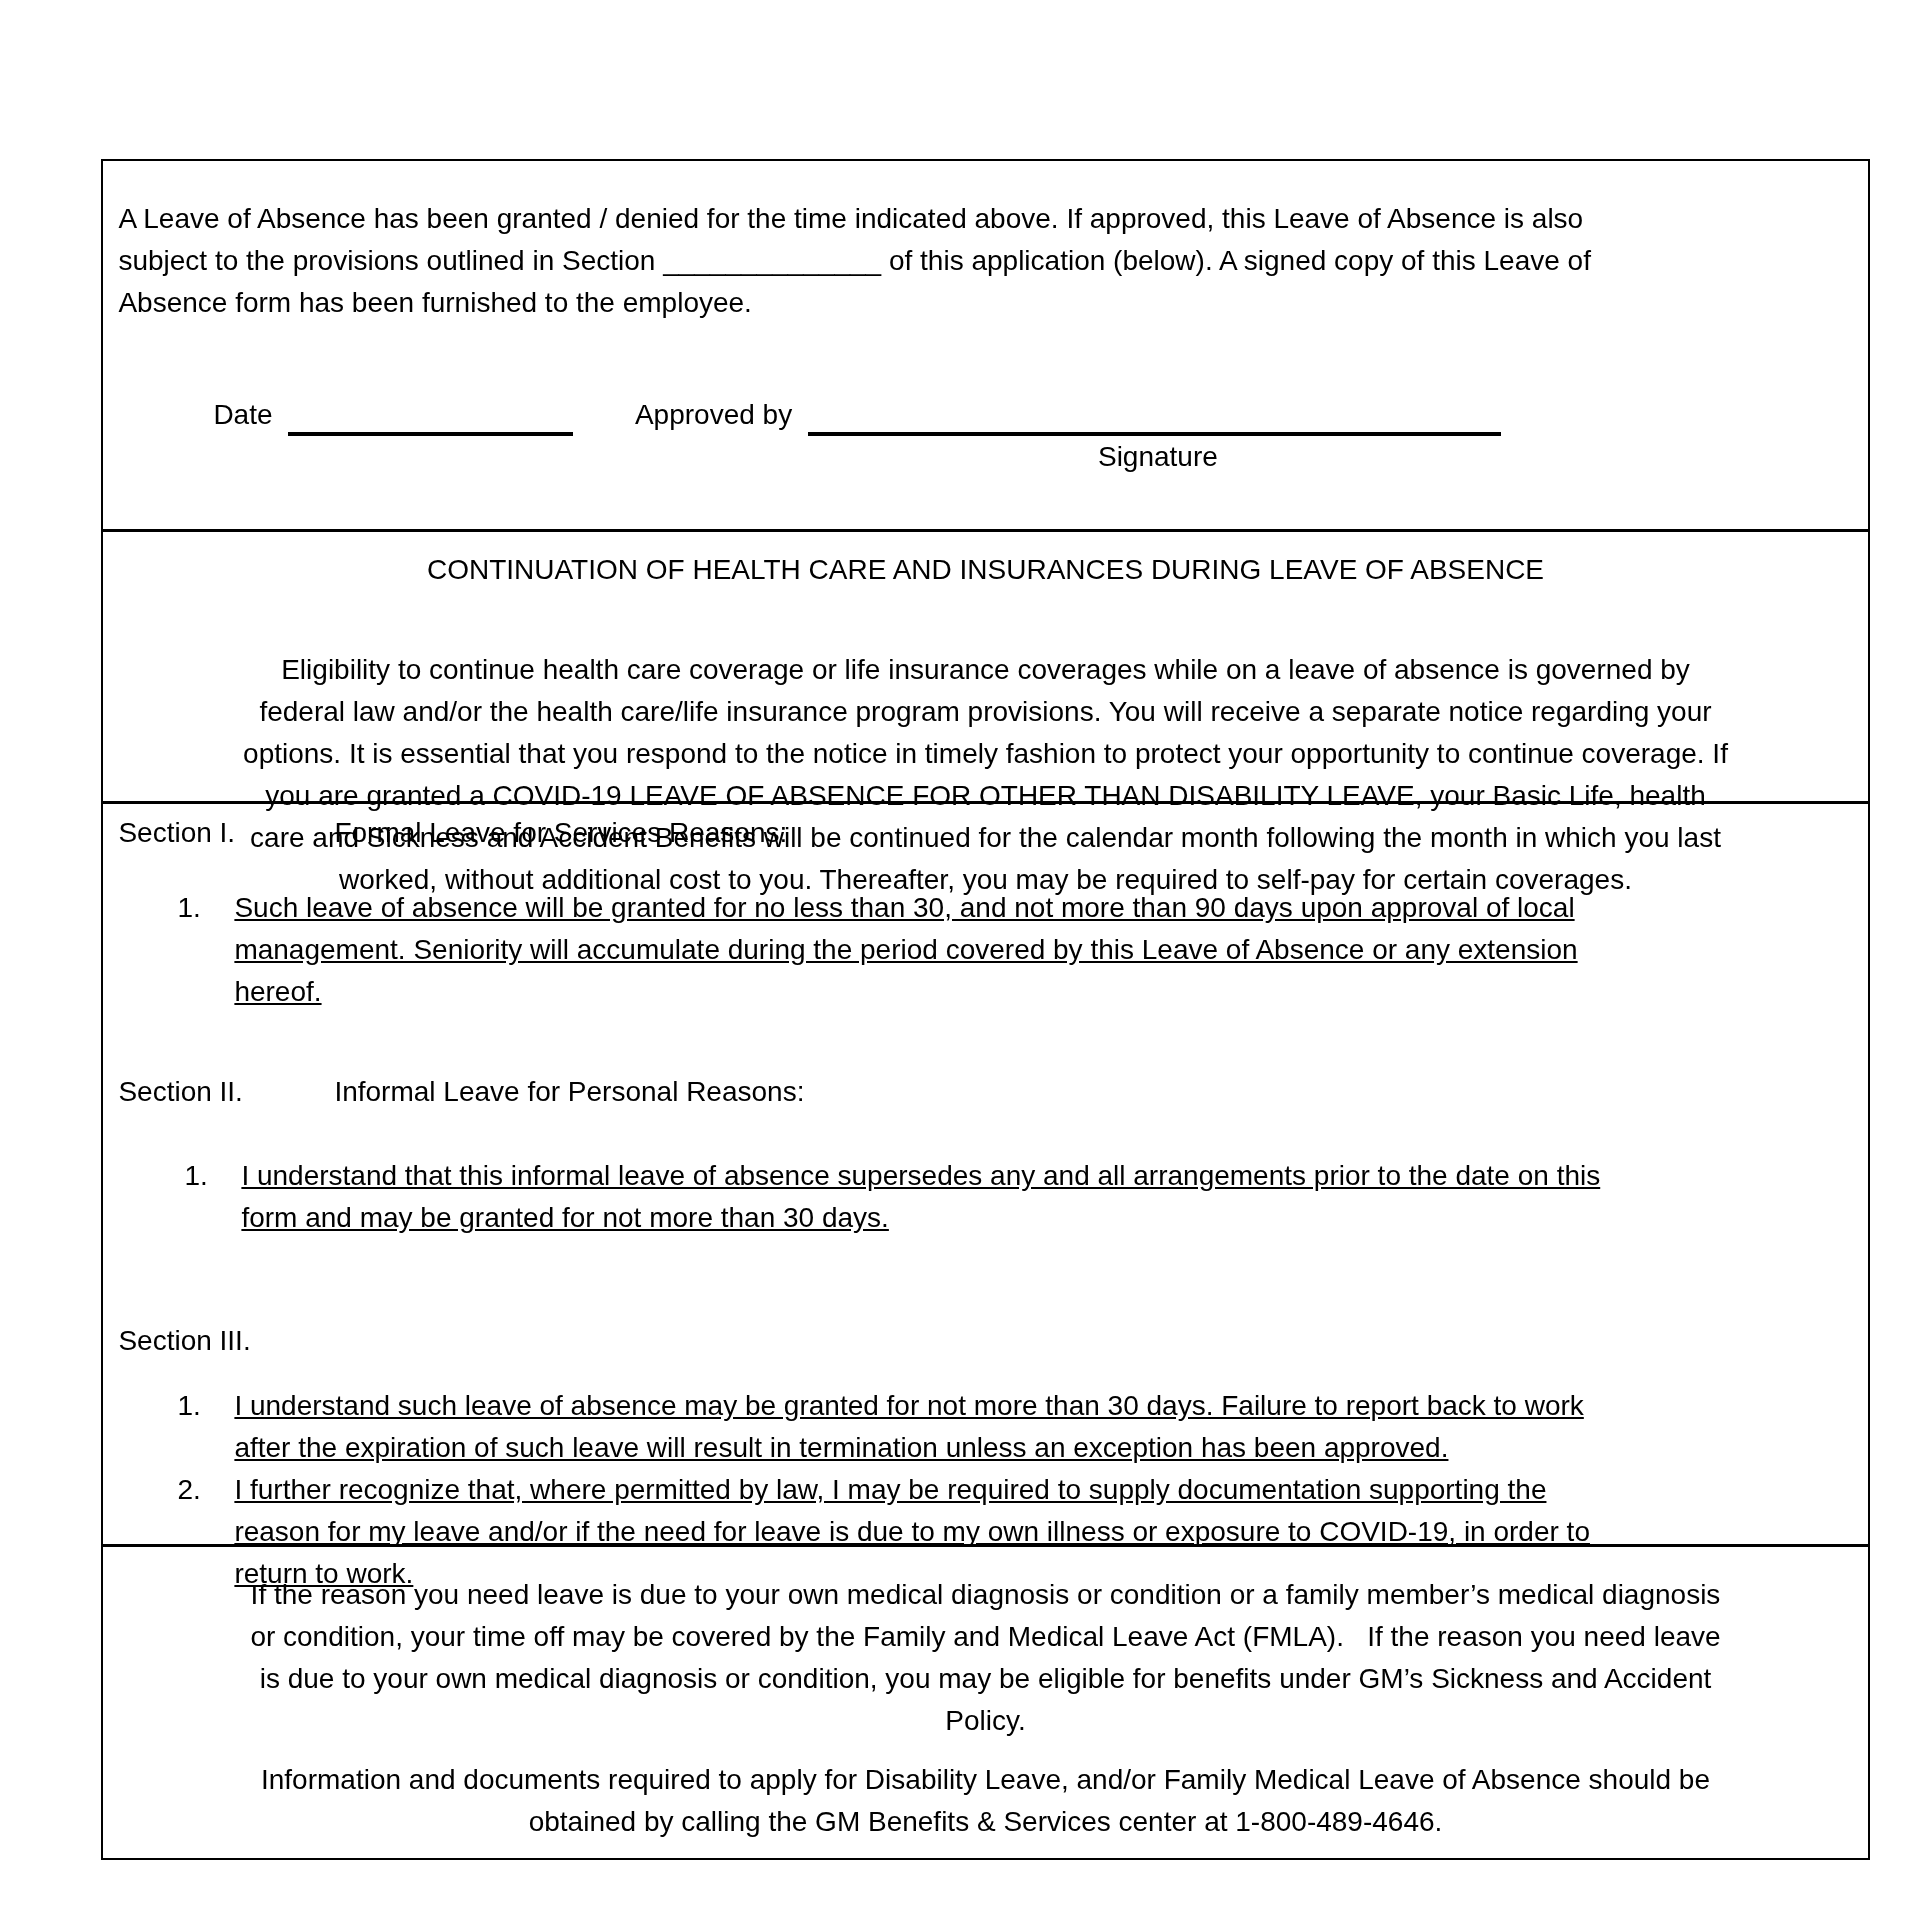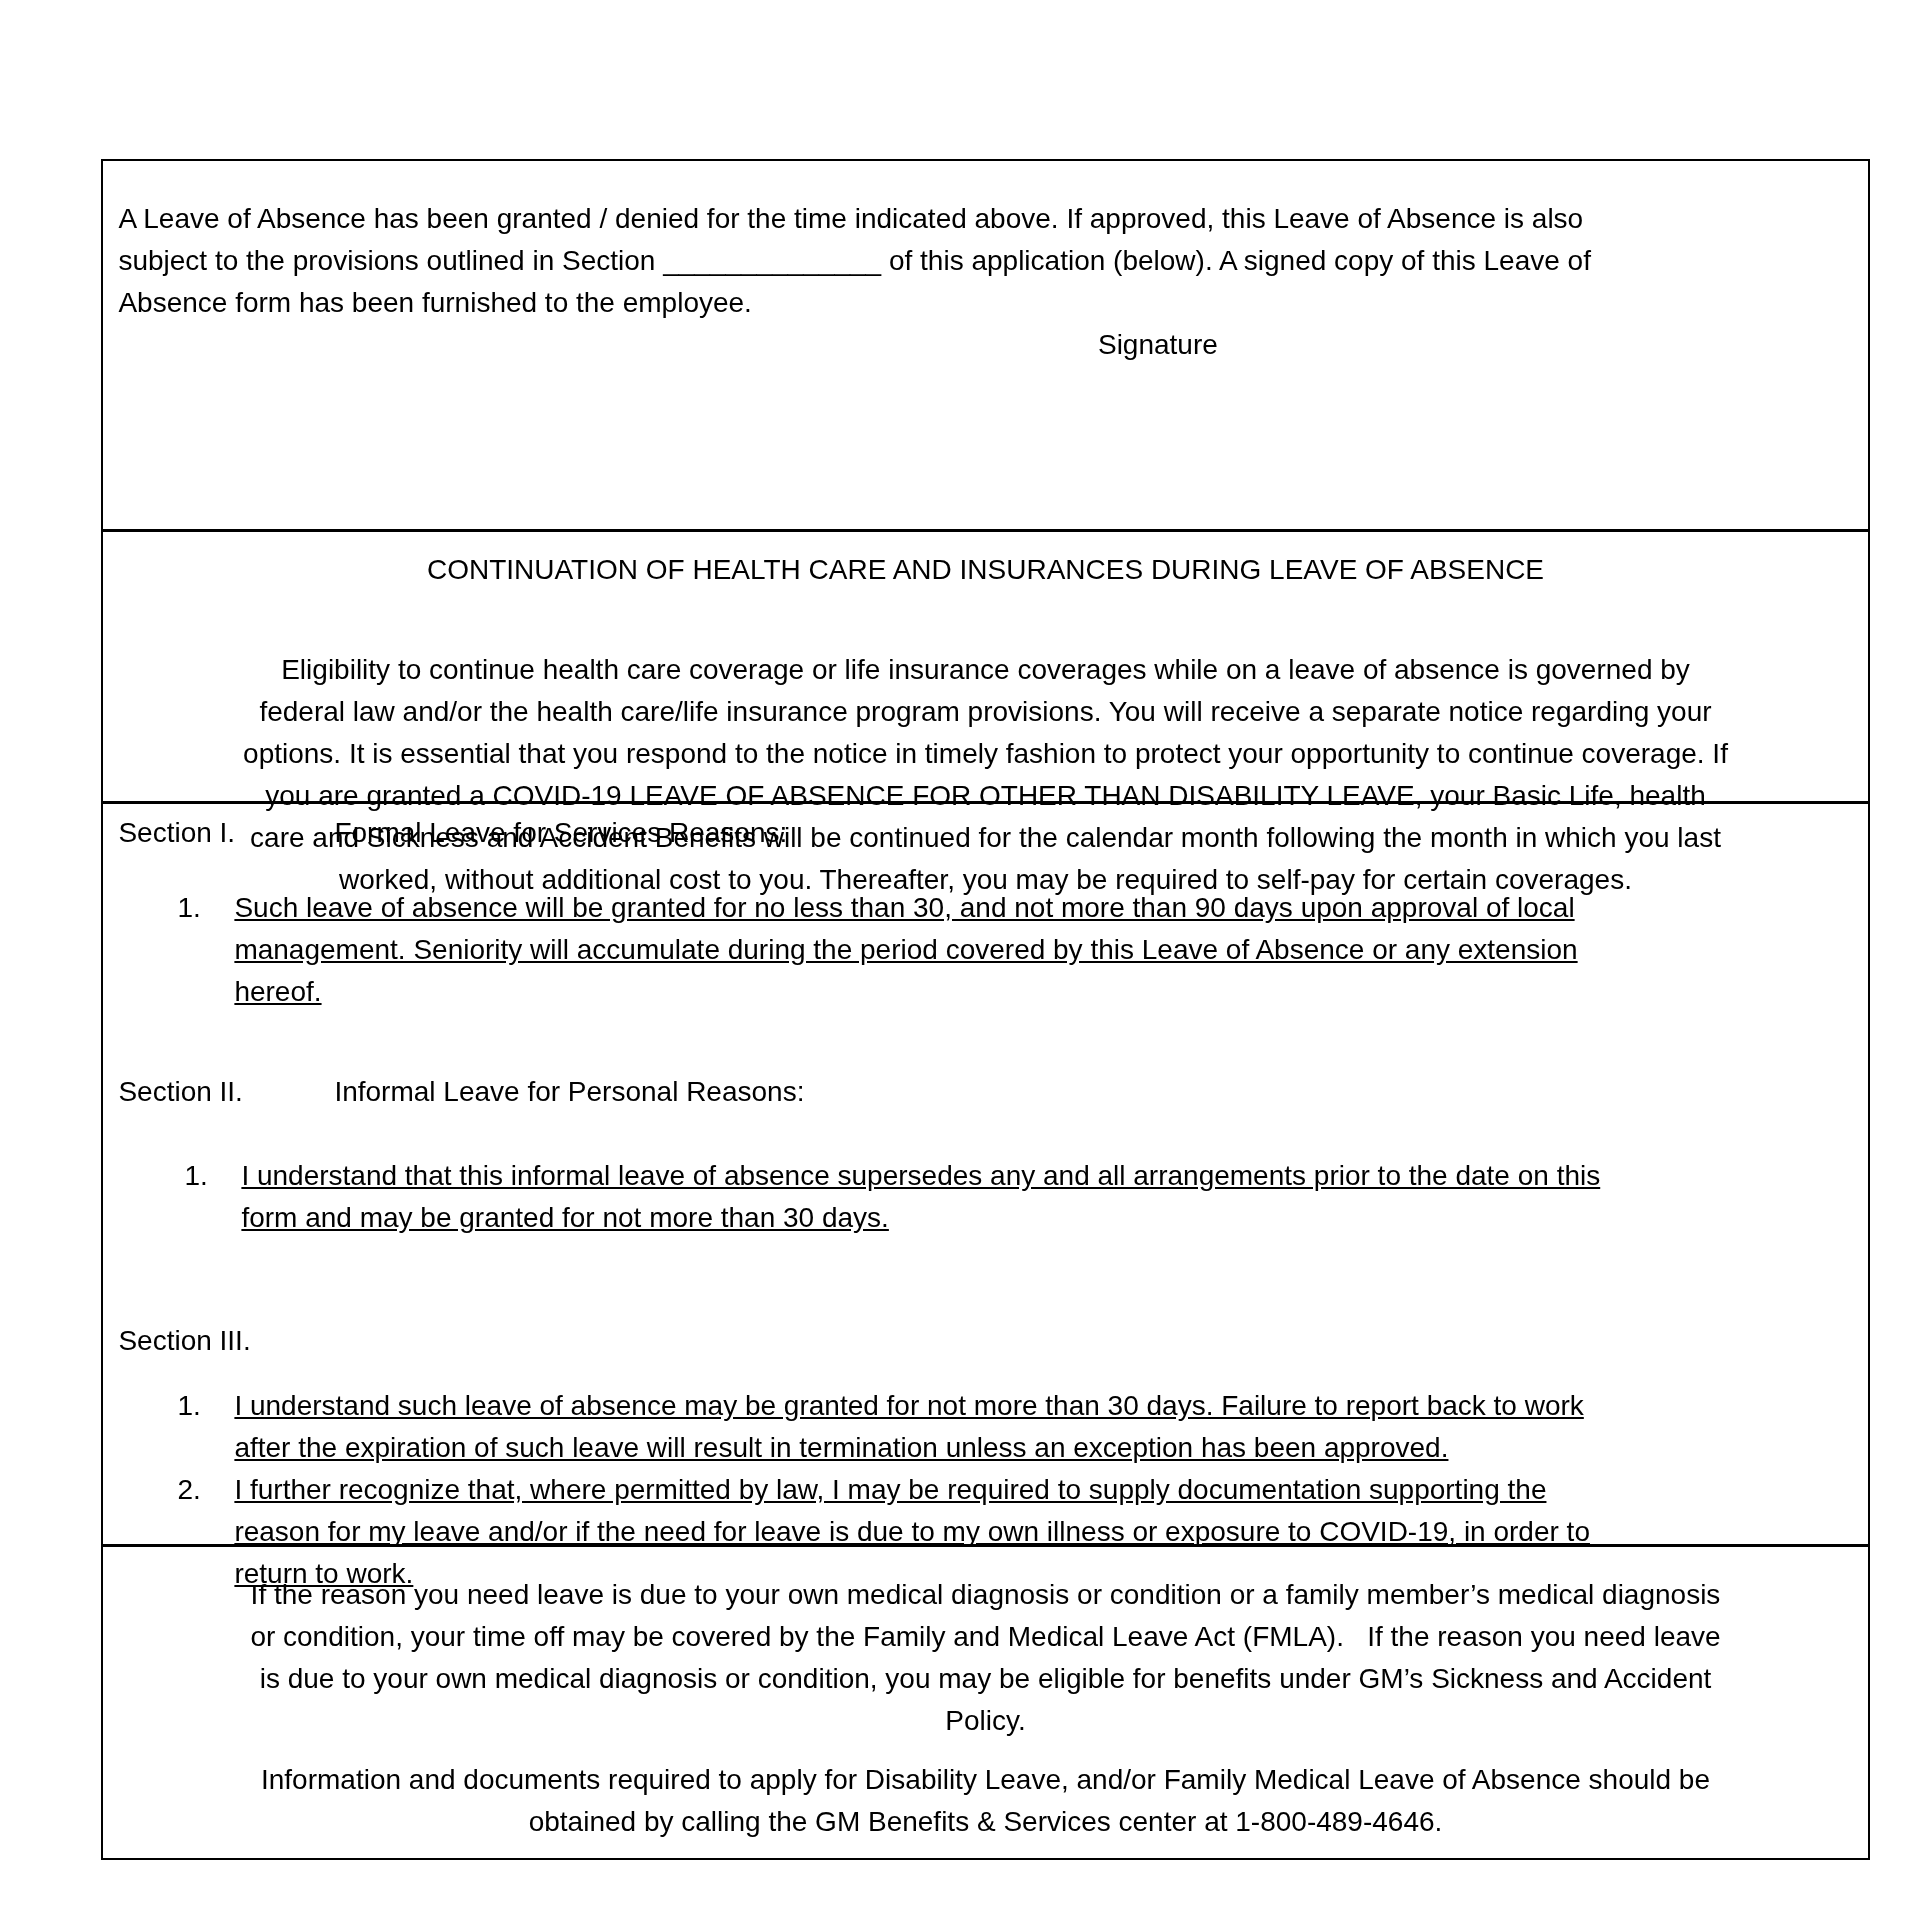--- a/index.html
+++ b/index.html
@@ -99,20 +99,30 @@
 </head>
 <body>
 
 <div class="page">
   <div class="doc">
 
     <div class="sec sec-approval">
       <div class="ml">A Leave of Absence has been granted / denied for the time indicated above. If approved, this Leave of Absence is also
 subject to the provisions outlined in Section ______________ of this application (below). A signed copy of this Leave of
 Absence form has been furnished to the employee.</div>
+      <div class="signline-row">
+        <span class="sp-a"></span>
+        <span>Date</span>
+        <span class="sp-b"></span>
+        <span class="blank blank-date"></span>
+        <span class="sp-c"></span>
+        <span>Approved by</span>
+        <span class="sp-b"></span>
+        <span class="blank blank-approved"></span>
+      </div>
       <div class="signature-caption">Signature</div>
     </div>
 
     <div class="sec sec-continuation">
       <div>CONTINUATION OF HEALTH CARE AND INSURANCES DURING LEAVE OF ABSENCE</div>
       <div class="ml cont-body">Eligibility to continue health care coverage or life insurance coverages while on a leave of absence is governed by
 federal law and/or the health care/life insurance program provisions. You will receive a separate notice regarding your
 options. It is essential that you respond to the notice in timely fashion to protect your opportunity to continue coverage. If
 you are granted a COVID-19 LEAVE OF ABSENCE FOR OTHER THAN DISABILITY LEAVE, your Basic Life, health
 care and Sickness and Accident Benefits will be continued for the calendar month following the month in which you last

